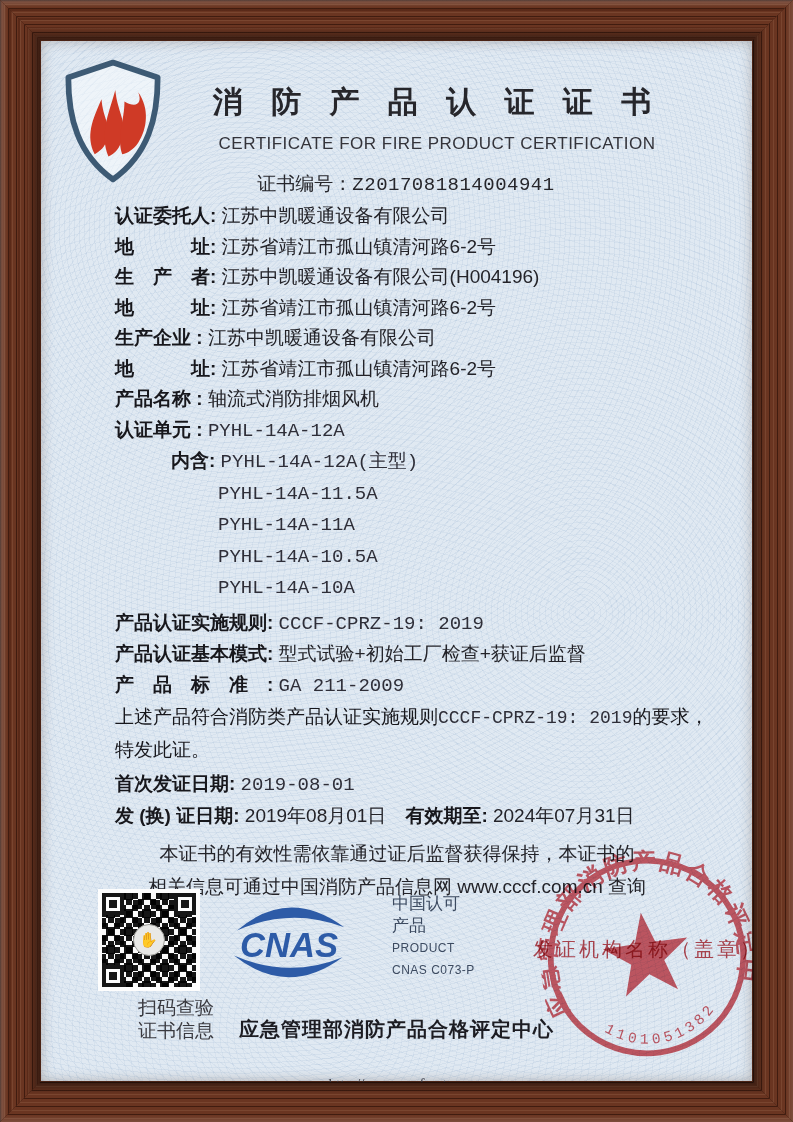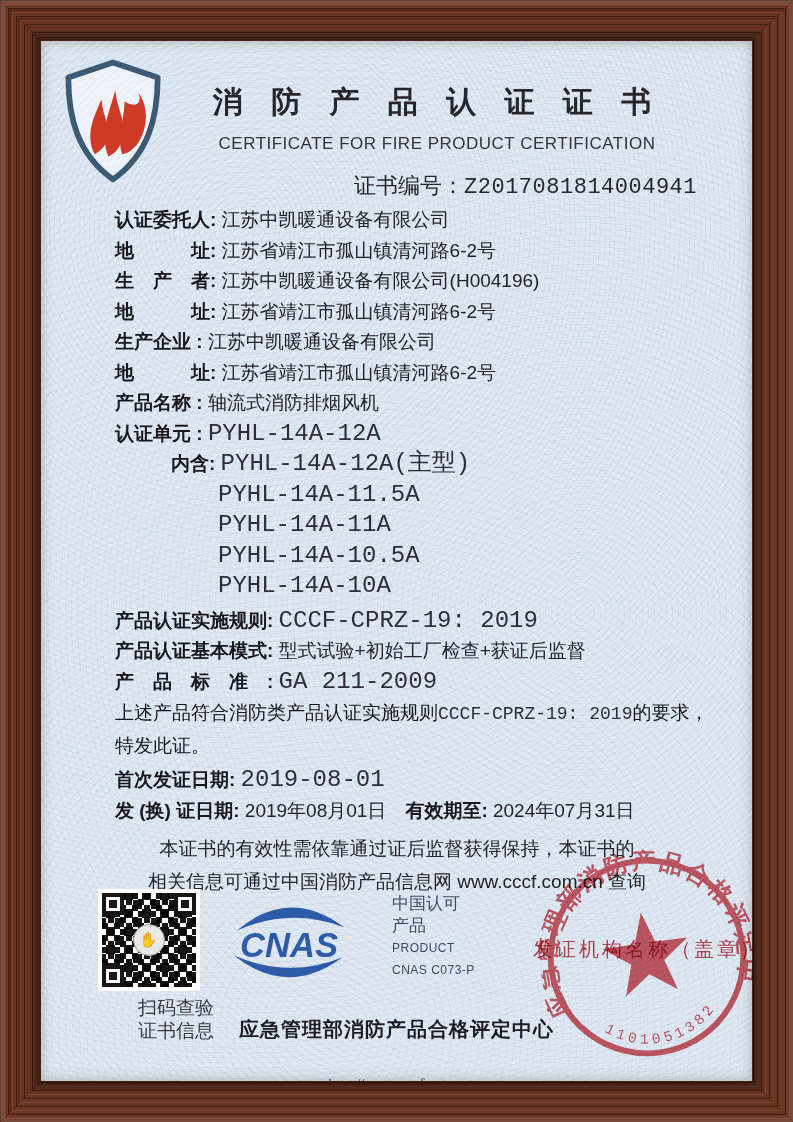--- a/index.html
+++ b/index.html
@@ -43,29 +43,29 @@
       repeating-radial-gradient(circle at 40% 95%, rgba(132,164,200,.10) 0 1px, rgba(255,255,255,0) 1px 7px);
     box-shadow: inset 0 0 0 1px #4a2315, inset 0 0 14px rgba(70,45,30,.35);
     z-index:1;
   }
   .content { position:relative; width:100%; height:100%; padding:22px 34px 0 75px; }
 
   
   .logo-wrap { position:absolute; left:14px; top:18px; width:118px; height:126px; }
   .title { text-align:center; font-size:30px; font-weight:600; letter-spacing:10px; color:#26262b; margin-top:20px; padding-left:40px; }
   .subtitle { text-align:center; font-size:17px; letter-spacing:.5px; color:#33333a; margin-top:11px; padding-left:40px; }
-  .certno-line { text-align:right; margin-top:17px; padding-right:22px; font-size:22px; color:#26262b; }
+  .certno-line { text-align:center; margin-top:17px; padding-right:22px; font-size:19px; color:#26262b; }
   .certno-line .lab { font-family:"Liberation Sans",sans-serif; }
   .certno-line .val { font-family:"Liberation Mono", monospace; letter-spacing:.5px; }
 
   
   .fields { margin-top:4px; font-size:19px; color:#232329; }
   .frow { line-height:30.5px; white-space:nowrap; }
   .frow .lab { font-weight:700; color:#17171c; }
-  .frow .val { font-family:"Liberation Mono","Liberation Serif",monospace; font-size:24px; color:#2e2e38; }
+  .frow .val { font-family:"Liberation Mono","Liberation Serif",monospace; font-size:19px; color:#2e2e38; }
   .frow.inner-label { padding-left:56px; }
   .frow.model { padding-left:103px; }
   .statement { line-height:31px; font-size:19px; white-space:normal; }
   .statement .b { font-weight:400; color:#17171c; }
   .statement .m { font-family:"Liberation Mono",monospace; font-size:18px; color:#2e2e38; }
   .frow.centered { padding-right:40px; }
   .gap-before { margin-top:4px; }
   .notice { text-align:center; font-size:19px; color:#232329; line-height:33px; margin-top:6px; padding-right:40px; }
 
   

